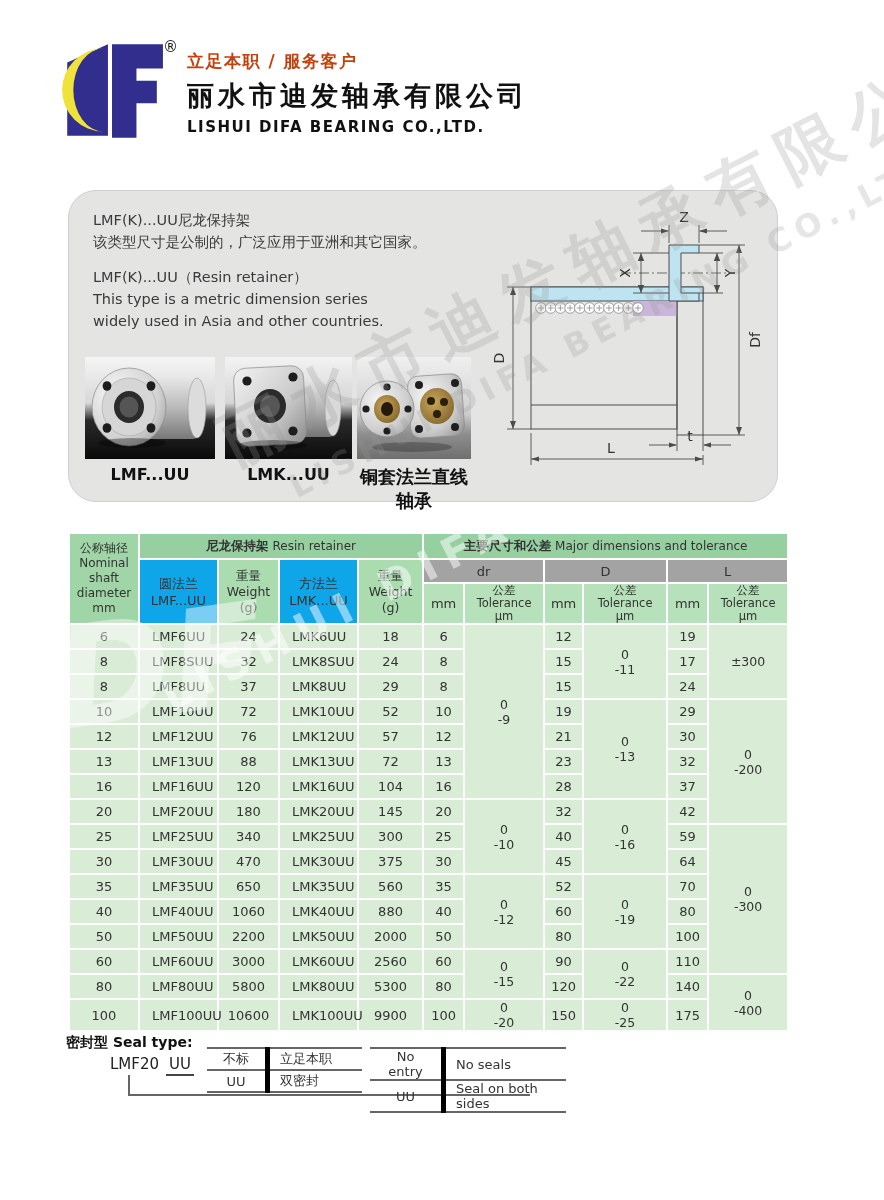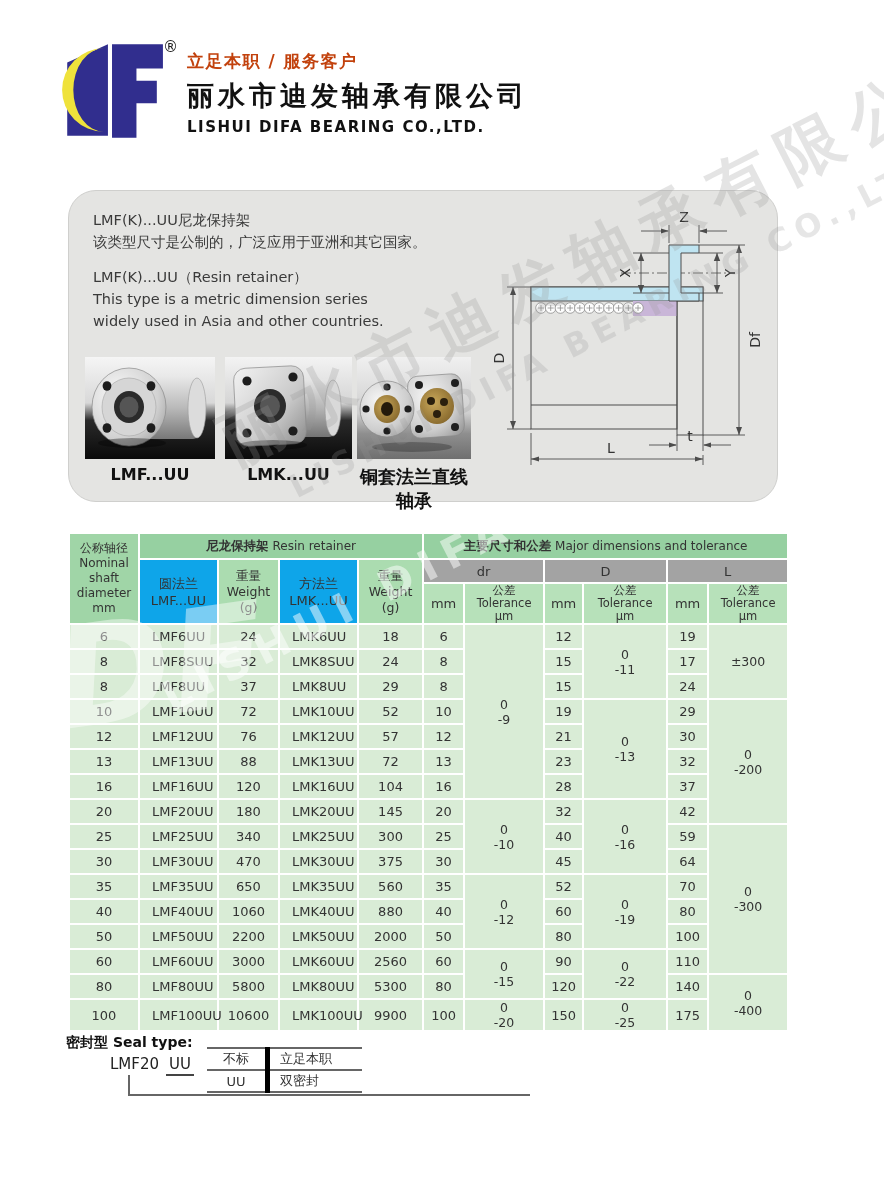--- a/index.html
+++ b/index.html
@@ -567,20 +567,32 @@
           <tr>
         <td>不标</td>
         <td>立足本职</td>
       </tr>
       <tr>
         <td>UU</td>
         <td>双密封</td>
       </tr>
     </tbody>
       </table>
+    <table class="seal-table st-en">
+      <tbody>
+          <tr>
+        <td>No entry</td>
+        <td>No seals</td>
+      </tr>
+      <tr>
+        <td>UU</td>
+        <td>Seal on both sides</td>
+      </tr>
+    </tbody>
+      </table>
   </div>
 
   <div class="wm wm-main">
     <div class="wm-cn">丽水市迪发轴承有限公司</div>
     <div class="wm-en">LISHUI DIFA BEARING CO.,LTD.</div>
   </div>
   <div class="wm wm-df">DF</div>
   <div class="wm wm-lishui">LISHUI DIFA</div>
 
 </div>

